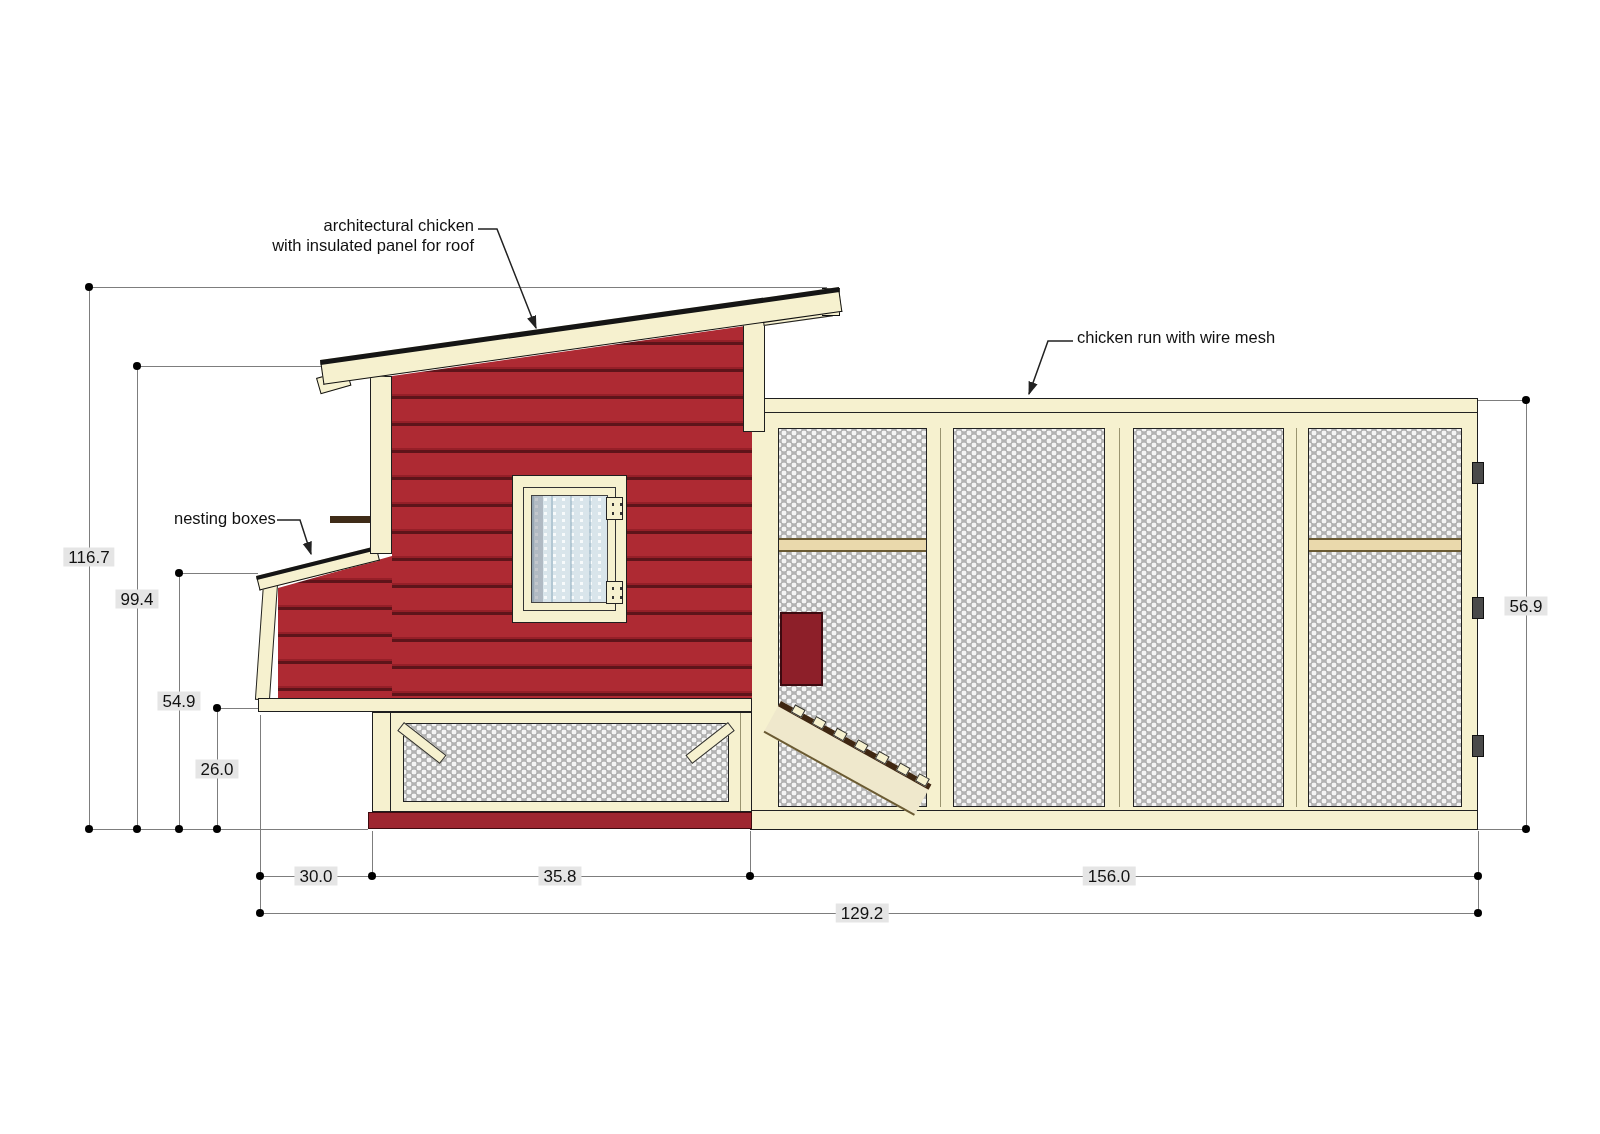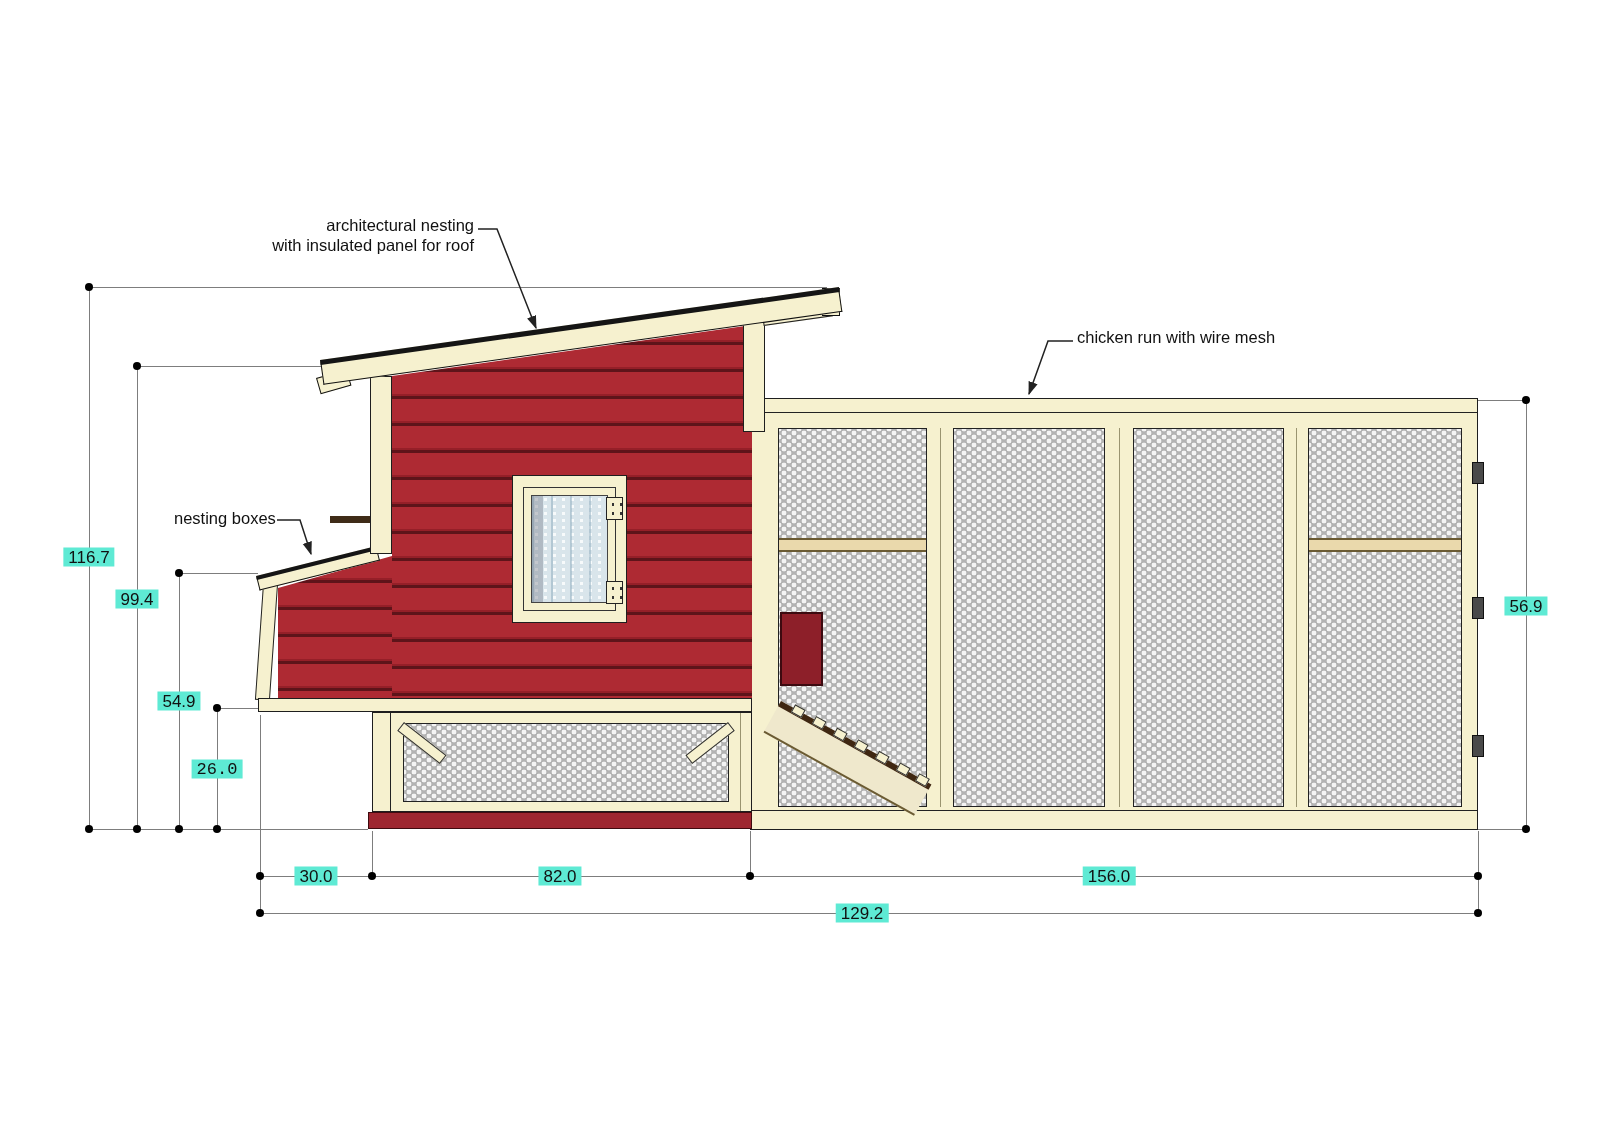--- a/index.html
+++ b/index.html
@@ -2,21 +2,21 @@
 <html><head>
 <meta charset="utf-8">
 <style>
   html,body{margin:0;padding:0;background:#fff;}
   #canvas{position:relative;width:1600px;height:1134px;background:#ffffff;overflow:hidden;
           font-family:"Liberation Sans",sans-serif;color:#111;}
   .abs{position:absolute;}
   
   .dl{position:absolute;background:#7d7d7d;}
   .dot{position:absolute;width:8px;height:8px;border-radius:50%;background:#000;transform:translate(-50%,-50%);}
-  .dimlabel{position:absolute;transform:translate(-50%,-50%);background:#5eead4;padding:0 5px;
+  .dimlabel{position:absolute;transform:translate(-50%,-50%);background:#e5e5e5;padding:0 5px;
             font-size:17px;line-height:19px;white-space:nowrap;}
   .anno{position:absolute;font-size:16.5px;line-height:20px;white-space:nowrap;text-align:right;}
   
   .cream{background:#f6f1cf;border:1.5px solid #1e1e1e;box-sizing:border-box;}
   .mesh{background-color:#b3b3b3;
         background-image:radial-gradient(circle,#f4f4f4 2.1px,rgba(0,0,0,0) 2.7px),
                          radial-gradient(circle,#f4f4f4 2.1px,rgba(0,0,0,0) 2.7px);
         background-size:10px 8px;background-position:0 0,5px 4px;
         border:1.5px solid #222;box-sizing:border-box;}
   .siding{background-image:repeating-linear-gradient(180deg,
@@ -139,21 +139,21 @@
       <marker id="arrow" viewBox="0 0 10 10" refX="9" refY="5" markerWidth="9" markerHeight="9" orient="auto-start-reverse">
         <path d="M0,1.5 L10,5 L0,8.5 z" fill="#222"></path>
       </marker>
     </defs>
     <polyline points="478,229 497,229 536,328" fill="none" stroke="#222" stroke-width="1.5" marker-end="url(#arrow)"></polyline>
     <polyline points="277,520 300,520 311,554" fill="none" stroke="#222" stroke-width="1.5" marker-end="url(#arrow)"></polyline>
     <polyline points="1073,341 1048,341 1029,394" fill="none" stroke="#222" stroke-width="1.5" marker-end="url(#arrow)"></polyline>
   </svg>
 
   <div class="anno" style="left:216px;top:215px;width:258px;text-align:right;">
-    <div>architectural nesting</div>
+    <div>architectural chicken</div>
     <div>with insulated panel for roof</div>
   </div>
   <div class="anno" style="left:167px;top:508px;margin-left:7px;">nesting boxes</div>
   <div class="anno" style="left:1077px;top:327px;">chicken run with wire mesh</div>
 
   <div class="dot" style="left:89px;top:287px;"></div>
   <div class="dot" style="left:89px;top:829px;"></div>
   <div class="dot" style="left:137px;top:366px;"></div>
   <div class="dot" style="left:137px;top:829px;"></div>
   <div class="dot" style="left:179px;top:573px;"></div>
@@ -165,20 +165,20 @@
   <div class="dot" style="left:260px;top:876px;"></div>
   <div class="dot" style="left:372px;top:876px;"></div>
   <div class="dot" style="left:750px;top:876px;"></div>
   <div class="dot" style="left:1478px;top:876px;"></div>
   <div class="dot" style="left:260px;top:913px;"></div>
   <div class="dot" style="left:1478px;top:913px;"></div>
 
   <div class="dimlabel" style="left:89px;top:557px;">116.7</div>
   <div class="dimlabel" style="left:137px;top:599px;">99.4</div>
   <div class="dimlabel" style="left:179px;top:701px;">54.9</div>
-  <div class="dimlabel" style="left:217px;top:769px;font-family:Liberation Mono, monospace;">26.0</div>
+  <div class="dimlabel" style="left:217px;top:769px;">26.0</div>
   <div class="dimlabel" style="left:1526px;top:606px;">56.9</div>
   <div class="dimlabel" style="left:316px;top:876px;">30.0</div>
-  <div class="dimlabel" style="left:560px;top:876px;">82.0</div>
+  <div class="dimlabel" style="left:560px;top:876px;">35.8</div>
   <div class="dimlabel" style="left:1109px;top:876px;">156.0</div>
   <div class="dimlabel" style="left:862px;top:913px;">129.2</div>
 
 </div>
 
 </body></html>

